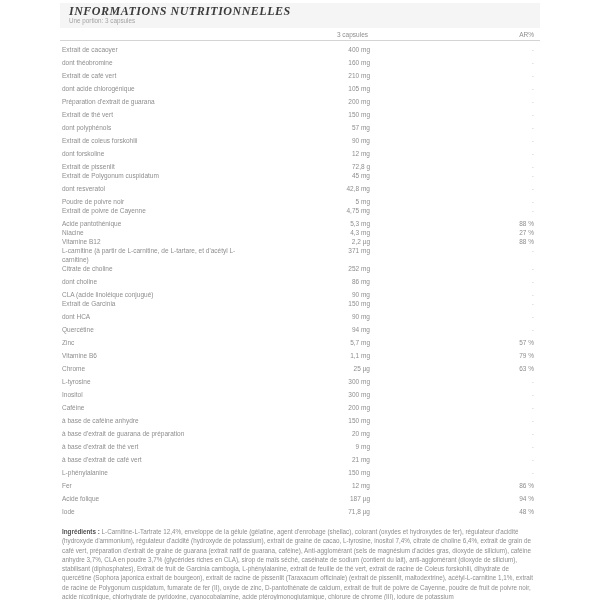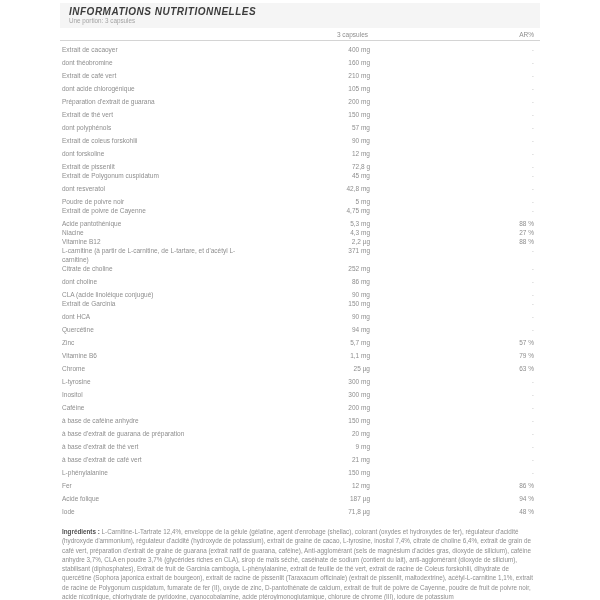--- a/index.html
+++ b/index.html
@@ -1,20 +1,20 @@
 <!DOCTYPE html>
 <html><head>
 <meta charset="utf-8">
 <style>
   html,body{margin:0;padding:0;}
   body{width:600px;height:600px;background:#ffffff;font-family:"Liberation Sans",sans-serif;overflow:hidden;}
   .page{position:relative;width:600px;height:600px;background:#fff;}
   .content{position:absolute;left:60px;top:3px;width:480px;}
   .header-band{background:#f5f5f5;padding:4px 9px 3px 9px;}
-  .title{font-size:10px;font-weight:bold;font-style:italic;color:#3c3c3c;letter-spacing:.5px;line-height:9px;}
+  .title{font-size:12px;font-weight:bold;font-style:italic;color:#3c3c3c;letter-spacing:.5px;line-height:9px;font-family:Liberation Serif, serif;}
   .subtitle{font-size:6.3px;color:#a3a3a3;line-height:8px;margin-top:1px;}
   .col-head{display:flex;padding:2px 0 1px 0;border-bottom:1px solid #d4d4d4;}
   .col-head .lbl{width:175px;}
   .col-head .val{width:133px;text-align:right;font-size:6.5px;color:#8e8e8e;line-height:9px;}
   .col-head .ar{flex:1;text-align:right;font-size:6.5px;color:#8e8e8e;line-height:9px;padding-right:6px;}
   .rows{padding-top:4px;}
   .group{margin-bottom:4px;}
   .row{display:flex;align-items:flex-start;}
   .row .lbl{width:175px;font-size:6.5px;color:#8e8e8e;line-height:9px;padding-left:2px;}
   .row .val{width:133px;text-align:right;font-size:6.5px;color:#8e8e8e;line-height:9px;}

